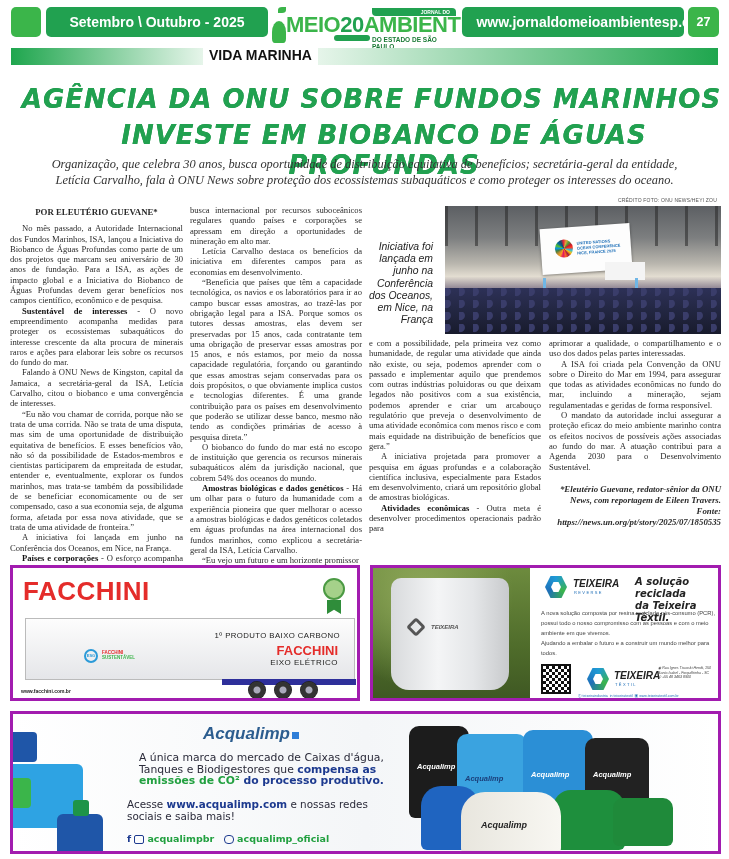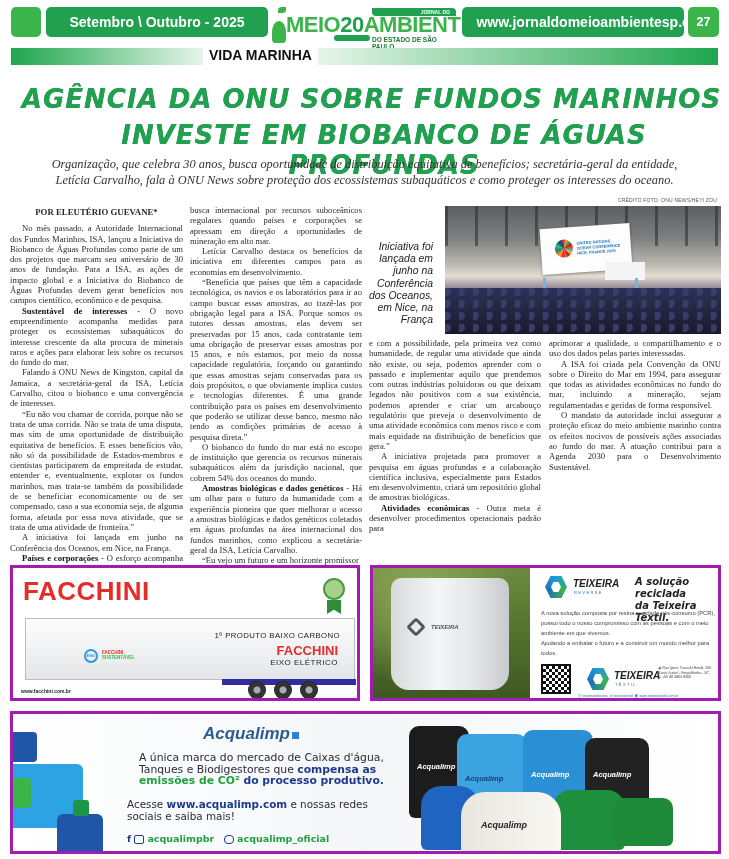--- a/index.html
+++ b/index.html
@@ -175,20 +175,25 @@
 <div class="col c3">
   <p class="noind">e com a possibilidade, pela primeira vez como humanidade, de regular uma atividade que ainda não existe, ou seja, podemos aprender com o passado e implementar aquilo que prendemos com outras indústrias poluidoras ou que deixam legados não positivos com a sua existência, podemos aprender e criar um arcabouço regulatório que preveja o desenvolvimento de uma atividade econômica com menos risco e com mais equidade na distribuição de benefícios que gera.”</p>
   <p>A iniciativa projetada para promover a pesquisa em águas profundas e a colaboração científica inclusiva, especialmente para Estados em desenvolvimento, criará um repositório global de amostras biológicas.</p>
   <p><b>Atividades econômicas</b><span> - Outra meta é desenvolver procedimentos operacionais padrão para</span></p>
 </div>
 
 <div class="col c4">
   <p class="noind">aprimorar a qualidade, o compartilhamento e o uso dos dados pelas partes interessadas.</p>
   <p>A ISA foi criada pela Convenção da ONU sobre o Direito do Mar em 1994, para assegurar que todas as atividades econômicas no fundo do mar, incluindo a mineração, sejam regulamentadas e geridas de forma responsível.</p>
   <p>O mandato da autoridade inclui assegurar a proteção eficaz do meio ambiente marinho contra os efeitos nocivos de possíveis ações associadas ao fundo do mar. A atuação contribui para a Agenda 2030 para o Desenvolvimento Sustentável.</p>
+  <div class="sig">
+    <div>*Eleutério Guevane, redator-sênior da ONU News, com reportagem de Eileen Travers.</div>
+    <div>Fonte:</div>
+    <div>https://news.un.org/pt/story/2025/07/1850535</div>
+  </div>
 </div>
 
 <div class="ad ad-facchini">
   <div class="facchini-logo">FACCHINI</div>
   <div class="seal"></div>
   <div class="ribbon"></div>
   <div class="trailer">
     <div class="tr-text1">1º PRODUTO BAIXO CARBONO</div>
     <div class="tr-brand">FACCHINI</div>
     <div class="tr-eixo">EIXO ELÉTRICO</div>

